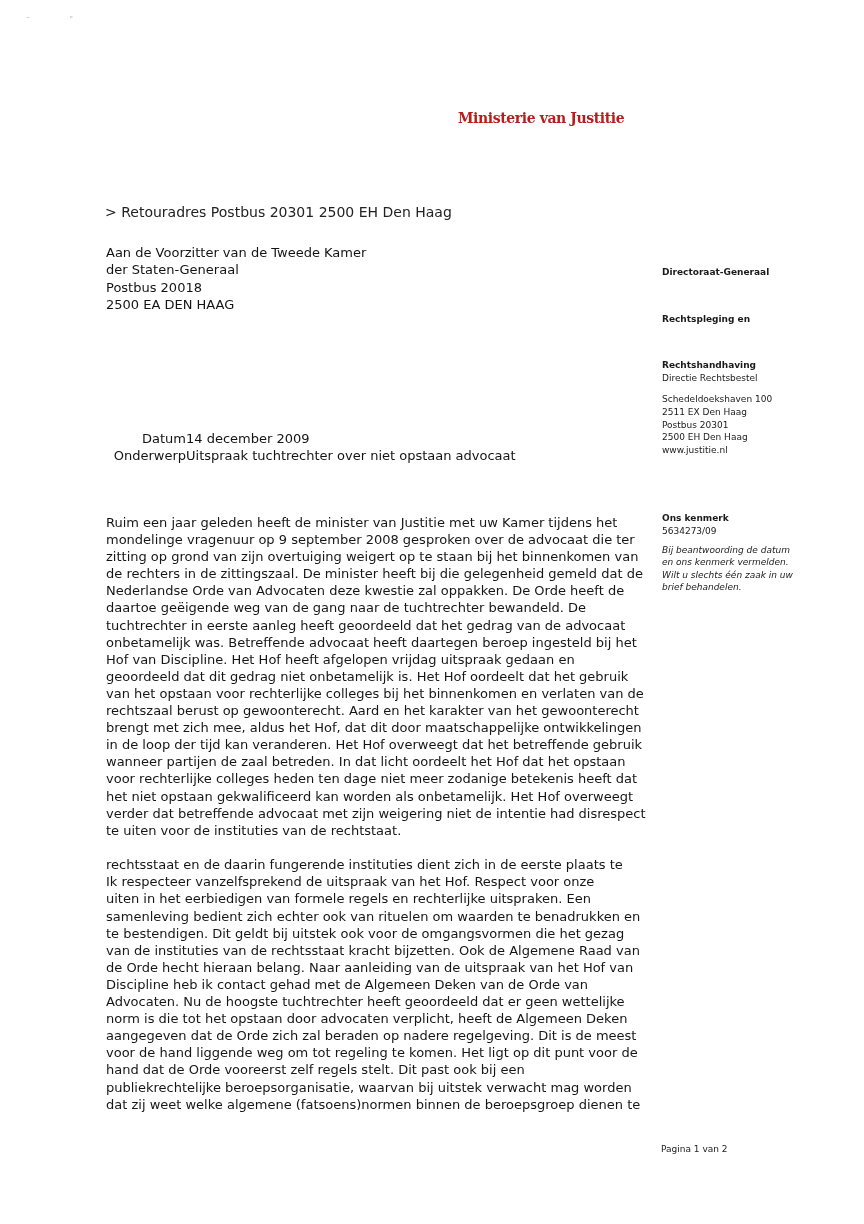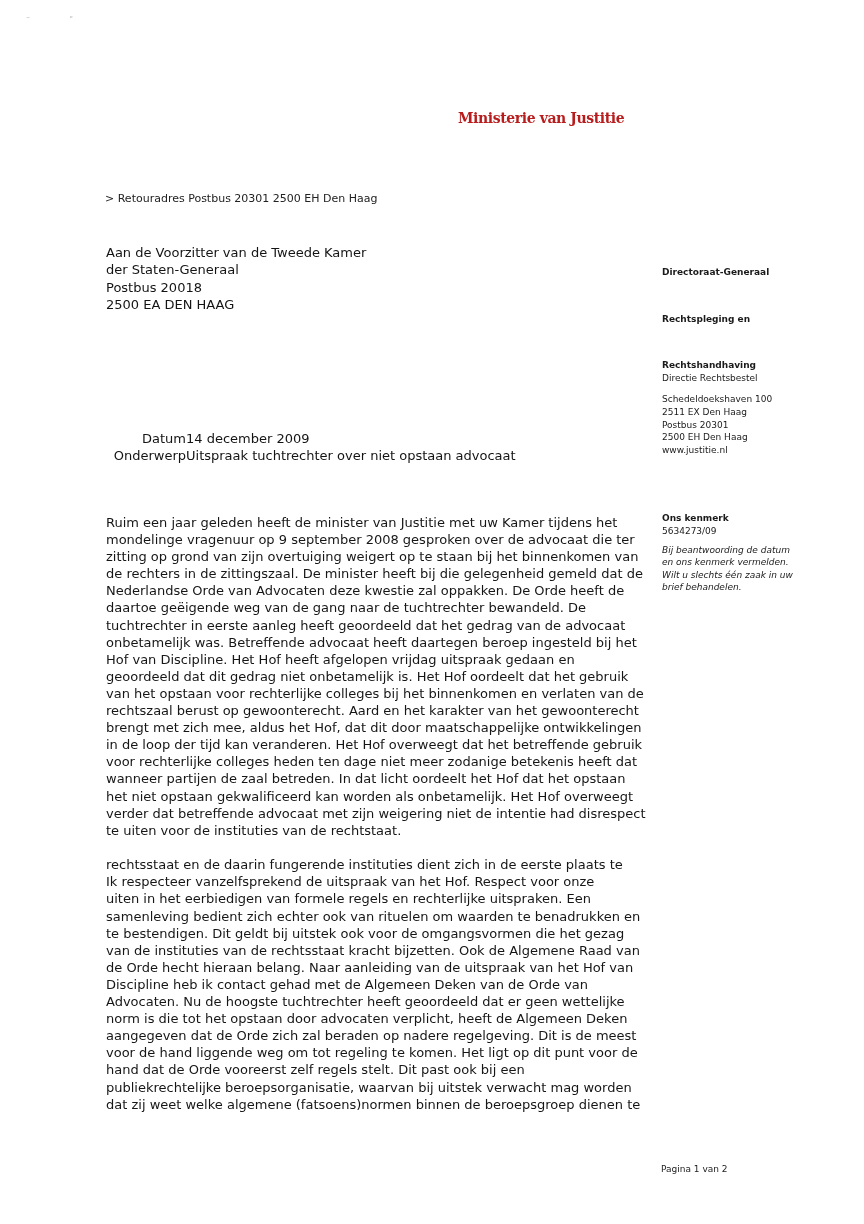--- a/index.html
+++ b/index.html
@@ -1,33 +1,33 @@
 <!DOCTYPE html>
 <html><head>
 <meta charset="utf-8">
 <style>
   html, body { margin: 0; padding: 0; background: #ffffff; }
   body { width: 864px; height: 1224px; position: relative; overflow: hidden; font-family: "DejaVu Sans", "Liberation Sans", sans-serif; color: #141414; }
   .abs { position: absolute; }
   .scan-mark { font-size: 8px; color: #9a9a9a; }
   .logo { left: 458px; top: 110px; font-family: "DejaVu Serif", "Liberation Serif", serif; font-weight: bold; font-size: 14px; letter-spacing: -0.4px; color: #b91c1c; }
-  .return-addr { left: 105px; top: 192px; font-size: 11px; color: #222; }
+  .return-addr { left: 105px; top: 204px; font-size: 14px; color: #222; }
   .recipient { left: 106px; top: 244px; font-size: 13px; line-height: 17.3px; }
   .recipient div { white-space: nowrap; }
   .sidebar { left: 662px; top: 232px; font-size: 9px; line-height: 12.6px; color: #1a1a1a; width: 180px; }
   .sidebar .b { font-weight: bold; margin-top: 34px; }
   .sidebar .gap { height: 9px; }
   .sidebar .it { font-style: italic; }
   .meta { left: 106px; top: 430px; font-size: 13px; line-height: 17px; }
   .meta .row { display: flex; white-space: nowrap; }
   .meta .lbl { width: 80px; text-align: right; }
   .body { left: 106px; top: 514px; width: 560px; font-size: 13px; line-height: 17.1px; color: #161616; }
   .body .line { white-space: nowrap; }
   .body .para-gap { height: 17.5px; }
-  .footer { left: 661px; top: 1144px; font-size: 9px; color: #222; margin-top: 20px; }
+  .footer { left: 661px; top: 1144px; font-size: 9px; color: #222; }
 </style>
 </head>
 <body>
 
 <div class="abs scan-mark" style="left:26px;top:14px;">⁻</div>
 <div class="abs scan-mark" style="left:70px;top:14px;">ᶜ</div>
 
 <div class="abs logo">Ministerie van Justitie</div>
 
 <div class="abs return-addr">&gt; Retouradres Postbus 20301 2500 EH  Den Haag</div>
@@ -80,22 +80,22 @@
     <div class="line">Nederlandse Orde van Advocaten deze kwestie zal oppakken. De Orde heeft de</div>
     <div class="line">daartoe geëigende weg van de gang naar de tuchtrechter bewandeld. De</div>
     <div class="line">tuchtrechter in eerste aanleg heeft geoordeeld dat het gedrag van de advocaat</div>
     <div class="line">onbetamelijk was. Betreffende advocaat heeft daartegen beroep ingesteld bij het</div>
     <div class="line">Hof van Discipline. Het Hof heeft afgelopen vrijdag uitspraak gedaan en</div>
     <div class="line">geoordeeld dat dit gedrag niet onbetamelijk is. Het Hof oordeelt dat het gebruik</div>
     <div class="line">van het opstaan voor rechterlijke colleges bij het binnenkomen en verlaten van de</div>
     <div class="line">rechtszaal berust op gewoonterecht. Aard en het karakter van het gewoonterecht</div>
     <div class="line">brengt met zich mee, aldus het Hof, dat dit door maatschappelijke ontwikkelingen</div>
     <div class="line">in de loop der tijd kan veranderen. Het Hof overweegt dat het betreffende gebruik</div>
+    <div class="line">wanneer partijen de zaal betreden. In dat licht oordeelt het Hof dat het opstaan</div>
     <div class="line">voor rechterlijke colleges heden ten dage niet meer zodanige betekenis heeft dat</div>
-    <div class="line">wanneer partijen de zaal betreden. In dat licht oordeelt het Hof dat het opstaan</div>
     <div class="line">het niet opstaan gekwalificeerd kan worden als onbetamelijk. Het Hof overweegt</div>
     <div class="line">verder dat betreffende advocaat met zijn weigering niet de intentie had disrespect</div>
     <div class="line">te uiten voor de instituties van de rechtstaat.</div>
   </div>
   <div class="para-gap"></div>
   <div>
     <div class="line">rechtsstaat en de daarin fungerende instituties dient zich in de eerste plaats te</div>
     <div class="line">Ik respecteer vanzelfsprekend de uitspraak van het Hof. Respect voor onze</div>
     <div class="line">uiten in het eerbiedigen van formele regels en rechterlijke uitspraken. Een</div>
     <div class="line">samenleving bedient zich echter ook van rituelen om waarden te benadrukken en</div>

